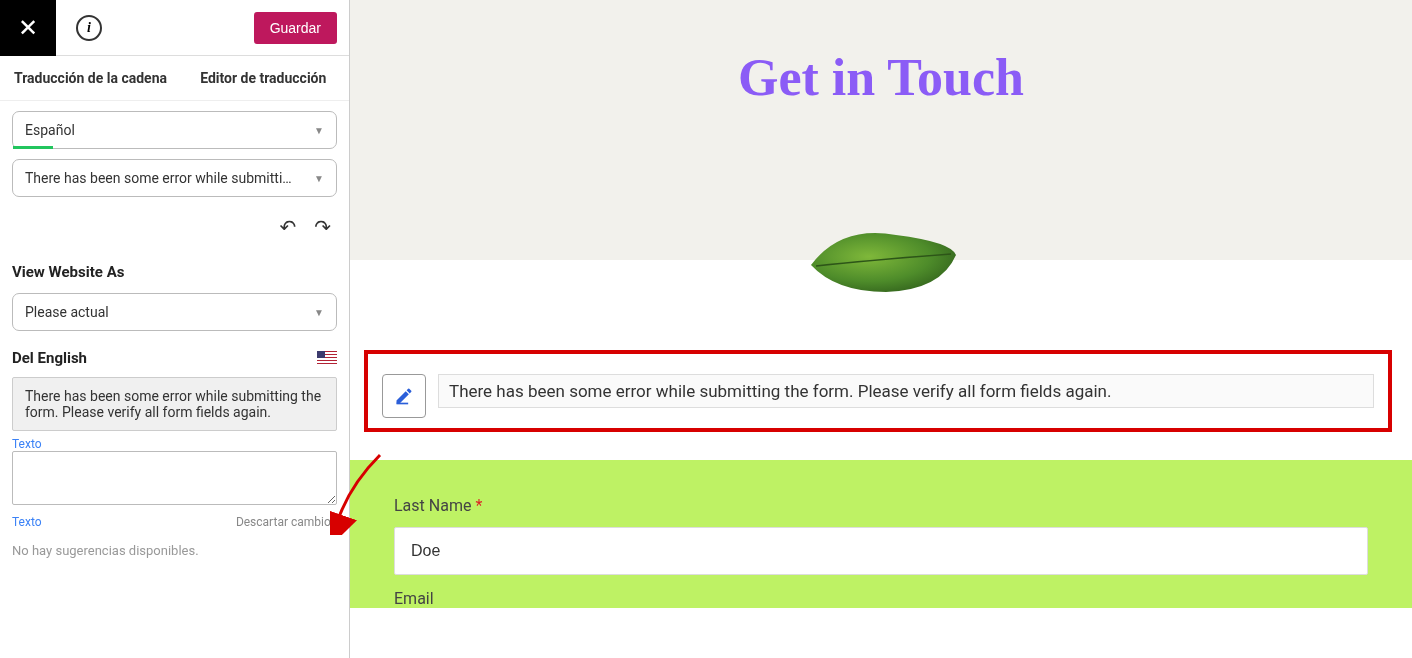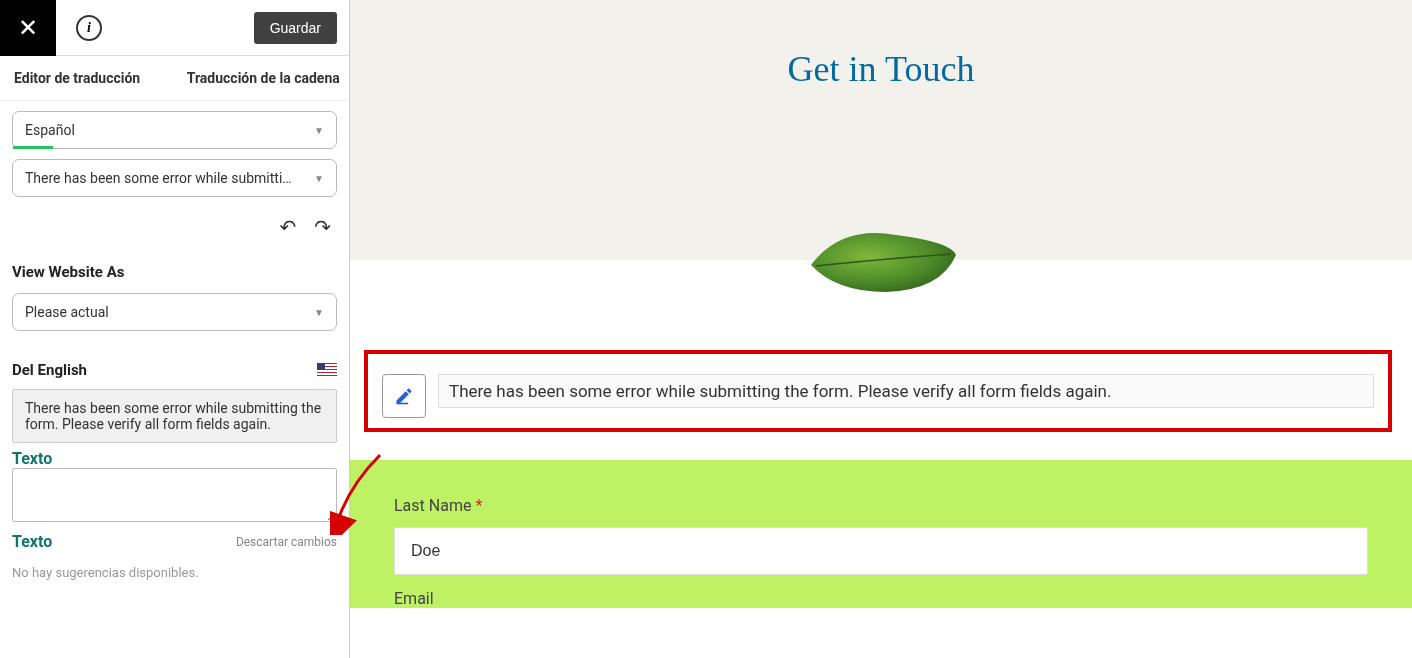--- a/index.html
+++ b/index.html
@@ -2,46 +2,46 @@
 <html><head>
 <meta charset="utf-8">
 <style>
 * { box-sizing: border-box; margin: 0; padding: 0; }
 body { font-family: -apple-system, BlinkMacSystemFont, "Segoe UI", Roboto, Arial, sans-serif; width: 1412px; height: 658px; overflow: hidden; display: flex; background: #fff; }
 .sidebar { width: 350px; height: 658px; border-right: 1px solid #ccc; display: flex; flex-direction: column; background: #fff; }
 .sidebar-top { display: flex; align-items: center; height: 56px; border-bottom: 1px solid #ddd; }
 .close-btn { width: 56px; height: 56px; background: #000; color: #fff; display: flex; align-items: center; justify-content: center; cursor: pointer; font-size: 24px; font-weight: 300; }
 .info-icon-wrap { flex: 1; display: flex; align-items: center; padding-left: 20px; }
 .info-icon { width: 26px; height: 26px; border: 2px solid #333; border-radius: 50%; display: flex; align-items: center; justify-content: center; font-size: 14px; font-weight: bold; font-family: serif; font-style: italic; }
-.save-btn { background: #404040; color: #fff; border: none; padding: 8px 16px; margin-right: 12px; border-radius: 3px; font-size: 14px; cursor: pointer; }
+.save-btn { background: #be185d; color: #fff; border: none; padding: 8px 16px; margin-right: 12px; border-radius: 3px; font-size: 14px; cursor: pointer; }
 .tabs { display: flex; border-bottom: 1px solid #eee; }
 .tab { flex: 1; text-align: center; padding: 14px 8px; font-size: 14px; font-weight: bold; color: #333; cursor: pointer; }
 .tab:first-child { text-align: left; padding-left: 14px; }
 .sidebar-body { flex: 1; overflow-y: auto; padding: 10px 12px; }
 .select-box { width: 100%; border: 1px solid #bbb; border-radius: 7px; background: #fff; padding: 10px 12px; font-size: 14px; color: #333; display: flex; align-items: center; justify-content: space-between; cursor: pointer; margin-bottom: 10px; position: relative; }
 .select-box .caret { color: #888; font-size: 10px; }
 .select-progress { position: absolute; bottom: -1px; left: 0; width: 40px; height: 3px; background: #22c55e; }
 .select-text { white-space: nowrap; overflow: hidden; text-overflow: ellipsis; max-width: 270px; }
 .undo-redo { display: flex; justify-content: flex-end; gap: 18px; padding: 8px 6px 6px; font-size: 20px; color: #333; }
 .undo-redo span { cursor: pointer; }
 .section-label { font-size: 15px; font-weight: bold; color: #222; margin: 18px 0 12px; }
-.section-label-row { display: flex; justify-content: space-between; align-items: center; margin: 30px 0 10px; }
+.section-label-row { display: flex; justify-content: space-between; align-items: center; margin: 18px 0 10px; }
 .section-label-row .flag { width: 20px; height: 14px; }
 .flag-us { background: linear-gradient(#b22234 50%, #fff 50%); background-size: 100% 3px; position: relative; }
 .flag-us::before { content: ""; position: absolute; top: 0; left: 0; width: 8px; height: 7px; background: #3c3b6e; }
 .flag-es { background: linear-gradient(#c60b1e 25%, #ffc400 25%, #ffc400 75%, #c60b1e 75%); }
 .source-text { width: 100%; border: 1px solid #ccc; background: #f0f0f0; padding: 10px 12px; font-size: 14px; color: #333; border-radius: 2px; min-height: 54px; }
-.helper { font-size: 16px; color: #0f766e; margin-top: 6px; font-weight: bold; }
+.helper { font-size: 12px; color: #3b82f6; margin-top: 6px; }
 .target-text { width: 100%; border: 1px solid #bbb; background: #fff; padding: 10px 12px; font-size: 14px; min-height: 40px; border-radius: 2px; resize: both; }
 .discard-row { display: flex; justify-content: space-between; align-items: center; margin-top: 6px; }
 .discard-row .discard { font-size: 12px; color: #888; cursor: pointer; }
 .suggest { font-size: 13px; color: #999; margin-top: 14px; }
 .preview { flex: 1; height: 658px; overflow: hidden; position: relative; background: #fff; }
 .hero { height: 260px; background: #f2f1ec; position: relative; display: flex; align-items: flex-start; justify-content: center; padding-top: 48px; }
-.hero-title { font-family: Georgia, 'Times New Roman', serif; font-size: 36px; font-weight: normal; color: #0369a1; }
+.hero-title { font-family: Georgia, 'Times New Roman', serif; font-size: 52px; font-weight: bold; color: #8b5cf6; }
 .leaf { position: absolute; left: 50%; transform: translateX(-50%); bottom: -40px; width: 160px; height: 80px; }
 .highlight-area { margin: 90px 20px 0 14px; border: 4px solid #d70000; padding: 20px 14px 20px 14px; position: relative; }
 .edit-btn { width: 44px; height: 44px; border: 1px solid #999; border-radius: 4px; background: #fff; display: flex; align-items: center; justify-content: center; cursor: pointer; position: absolute; left: 14px; top: 20px; }
 .edit-btn svg { width: 20px; height: 20px; }
 .error-msg-box { margin-left: 56px; border: 1px solid #ddd; background: #fafafa; padding: 6px 10px; font-size: 17px; color: #333; }
 .arrow-svg { position: absolute; left: 330px; top: 445px; pointer-events: none; }
 .form-area { padding: 36px 44px 0 44px; background: #bef264; margin-top: 28px; }
 .form-label { font-size: 16px; color: #444; margin-bottom: 12px; }
 .form-label .req { color: #dc2626; }
 .form-input { width: 100%; border: 1px solid #ddd; background: #fff; padding: 14px 16px; font-size: 16px; color: #333; border-radius: 2px; margin-bottom: 14px; }
@@ -52,22 +52,22 @@
 <div class="sidebar">
   <div class="sidebar-top">
     <div class="close-btn">✕</div>
     <div class="info-icon-wrap">
       <div class="info-icon">i</div>
     </div>
     <button class="save-btn">Guardar</button>
   </div>
 
   <div class="tabs">
+    <div class="tab">Traducción de la cadena</div>
     <div class="tab">Editor de traducción</div>
-    <div class="tab">Traducción de la cadena</div>
   </div>
 
   <div class="sidebar-body">
 
     <div class="select-box">
       <span class="select-text">Español</span>
       <span class="caret">▼</span>
       <div class="select-progress"></div>
     </div>
 

